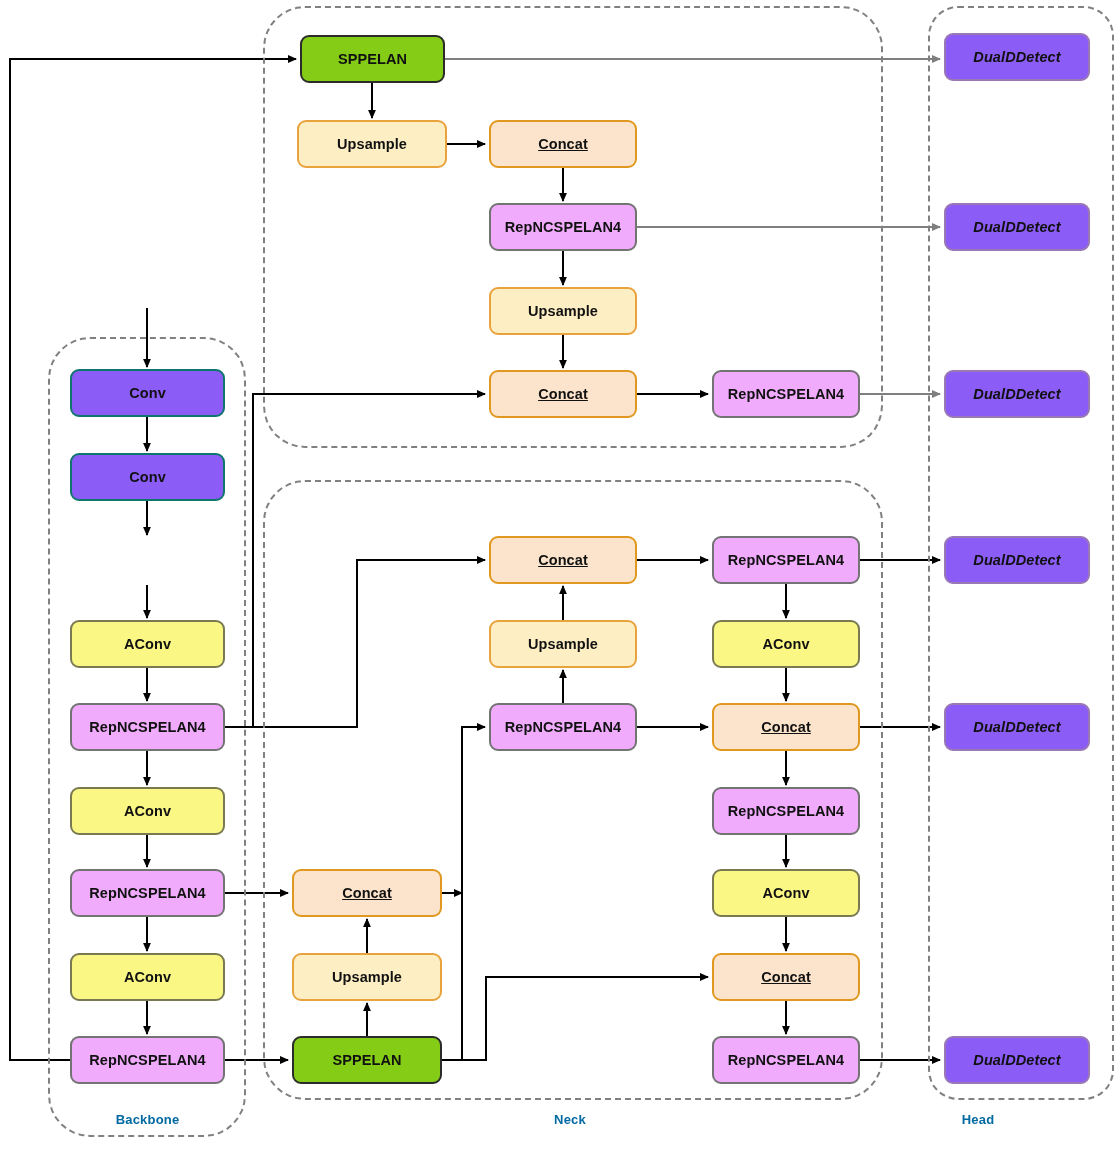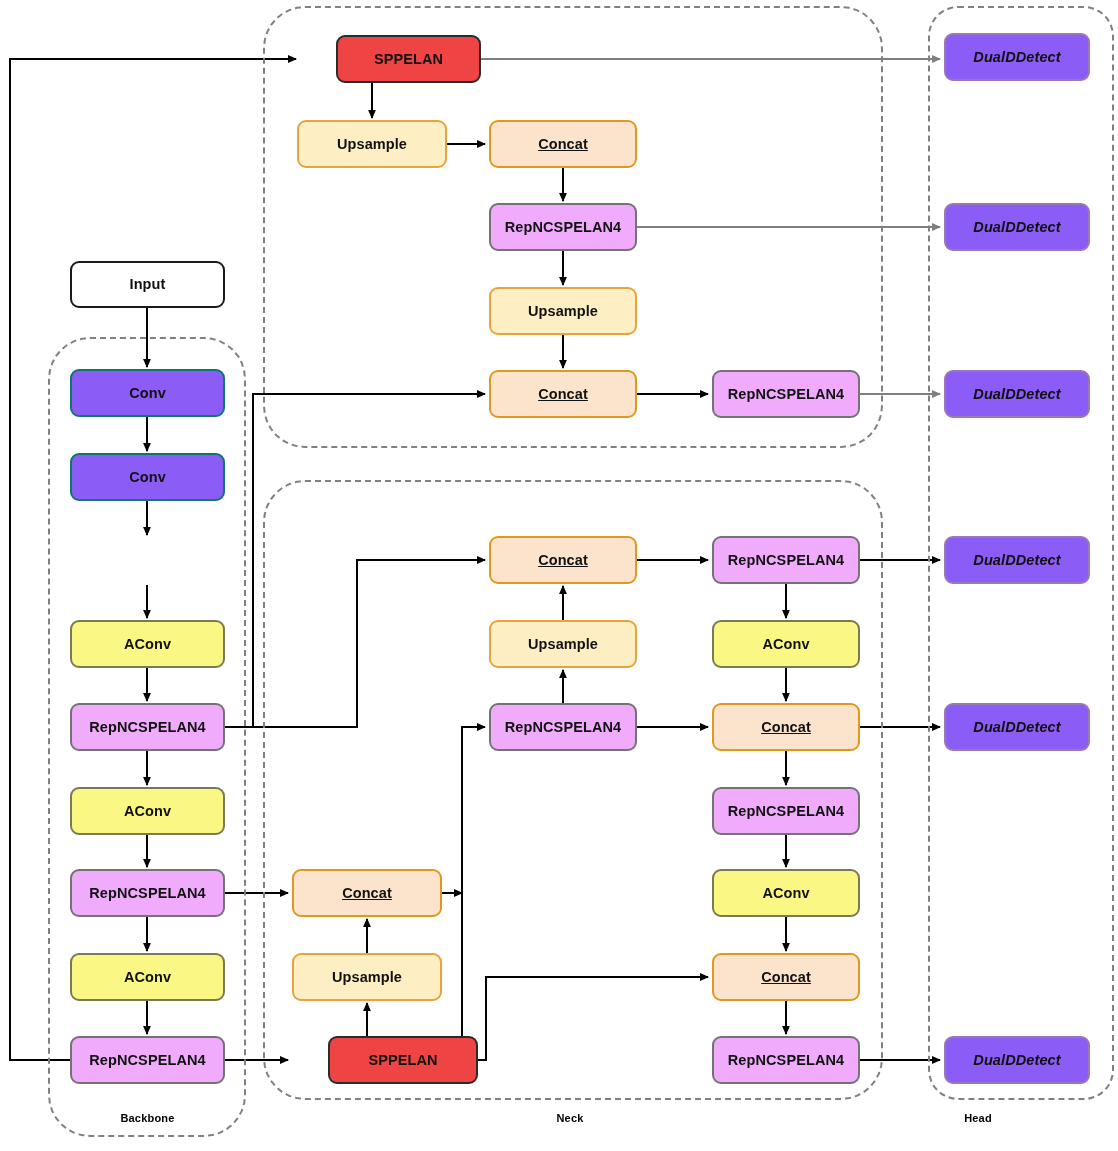--- a/index.html
+++ b/index.html
@@ -3,29 +3,29 @@
 <meta charset="utf-8">
 <style>
   html,body{margin:0;padding:0;background:#ffffff;}
   body{font-family:"Liberation Sans",sans-serif;}
   #canvas{position:relative;width:1118px;height:1151px;background:#fff;overflow:hidden;}
   #edges{position:absolute;left:0;top:0;width:1118px;height:1151px;}
   .node{position:absolute;box-sizing:border-box;display:flex;align-items:center;
         justify-content:center;border-radius:9px;font-weight:bold;font-size:14.5px;
         color:#111;text-align:center;line-height:1;letter-spacing:.1px;}
   .grp{position:absolute;box-sizing:border-box;border:2px dashed #808080;border-radius:42px;}
-  .glabel{position:absolute;color:#000000;font-weight:bold;font-size:11px;
+  .glabel{position:absolute;color:#0369a1;font-weight:bold;font-size:13px;
           text-align:center;letter-spacing:.2px;}
   
   .n-input{background:#ffffff;border:2px solid #1a1a1a;}
   .n-conv{background:#8b5cf6;border:2px solid #0f766e;}
   .n-elan1{background:#67f2d5;border:2px solid #111111;}
   .n-aconv{background:#faf785;border:2px solid #7a7a52;}
   .n-rep{background:#f0abfc;border:2px solid #737373;}
-  .n-sppelan{background:#ef4444;border:2px solid #2b2b2b;margin-left:36px;}
+  .n-sppelan{background:#84cc16;border:2px solid #2b2b2b;}
   .n-ups{background:#fdeec4;border:2px solid #e8a33d;}
   .n-concat{background:#fce4cc;border:2px solid #e09820;text-decoration:underline;}
   .n-detect{background:#8b5cf6;border:2px solid #9a77b5;font-style:italic;}
 </style>
 </head>
 <body>
 
 <div id="canvas">
 
   <svg id="edges" viewBox="0 0 1118 1151" xmlns="http://www.w3.org/2000/svg">
@@ -102,21 +102,20 @@
 
   <div class="grp" style="left:48px;top:337px;width:198px;height:800px;"></div>
   <div class="grp" style="left:263px;top:6px;width:620px;height:442px;"></div>
   <div class="grp" style="left:263px;top:480px;width:620px;height:620px;"></div>
   <div class="grp" style="left:928px;top:6px;width:186px;height:1094px;border-radius:30px;"></div>
 
   <div class="glabel" style="left:60px;top:1112px;width:175px;">Backbone</div>
   <div class="glabel" style="left:480px;top:1112px;width:180px;">Neck</div>
   <div class="glabel" style="left:888px;top:1112px;width:180px;">Head</div>
 
-  <div class="node n-input" style="left:70px;top:261px;width:155px;height:47px;">Input</div>
 
   <div class="node n-conv" style="left:70px;top:369px;width:155px;height:48px;">Conv</div>
   <div class="node n-conv" style="left:70px;top:453px;width:155px;height:48px;">Conv</div>
   <div class="node n-aconv" style="left:70px;top:620px;width:155px;height:48px;">AConv</div>
   <div class="node n-rep" style="left:70px;top:703px;width:155px;height:48px;">RepNCSPELAN4</div>
   <div class="node n-aconv" style="left:70px;top:787px;width:155px;height:48px;">AConv</div>
   <div class="node n-rep" style="left:70px;top:869px;width:155px;height:48px;">RepNCSPELAN4</div>
   <div class="node n-aconv" style="left:70px;top:953px;width:155px;height:48px;">AConv</div>
   <div class="node n-rep" style="left:70px;top:1036px;width:155px;height:48px;">RepNCSPELAN4</div>
 

